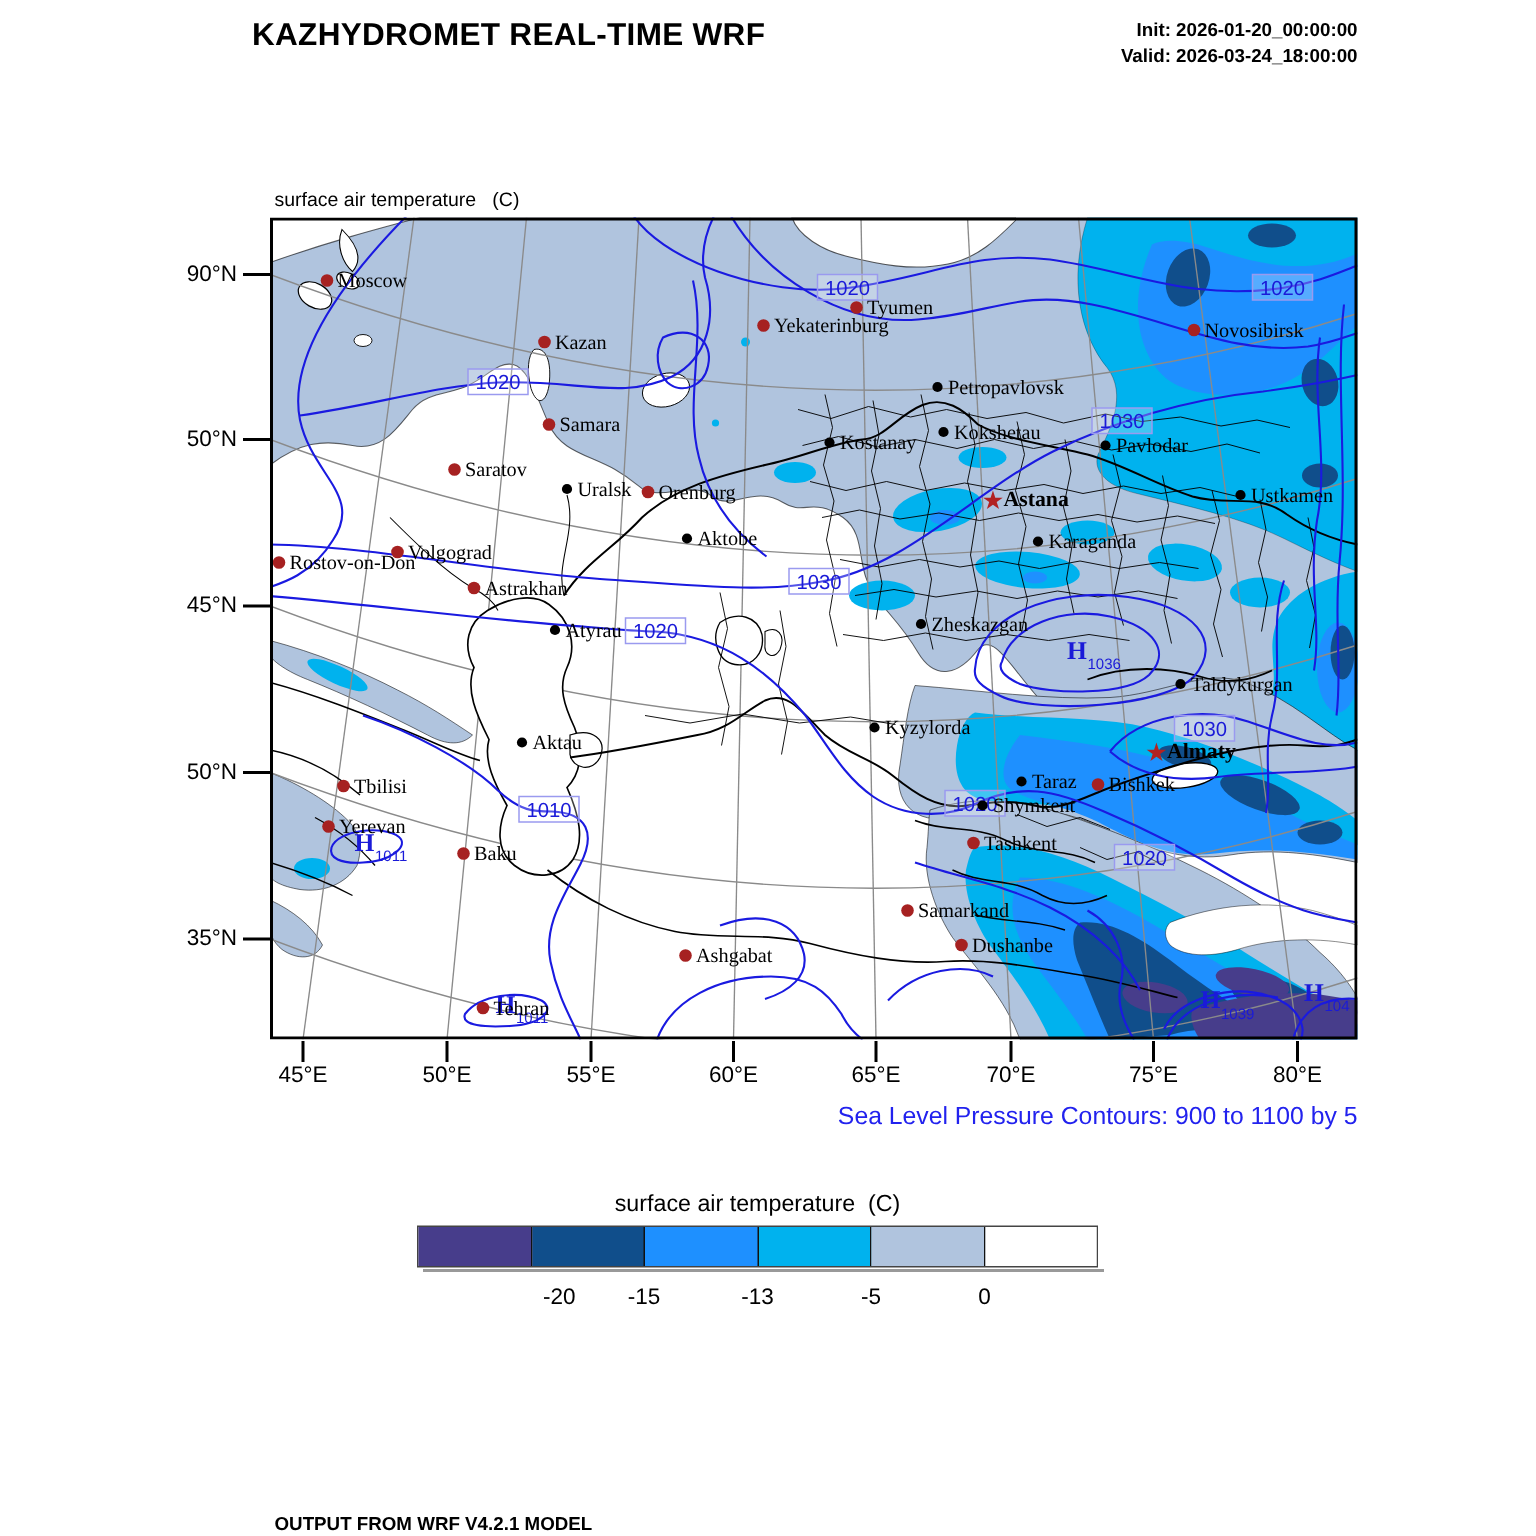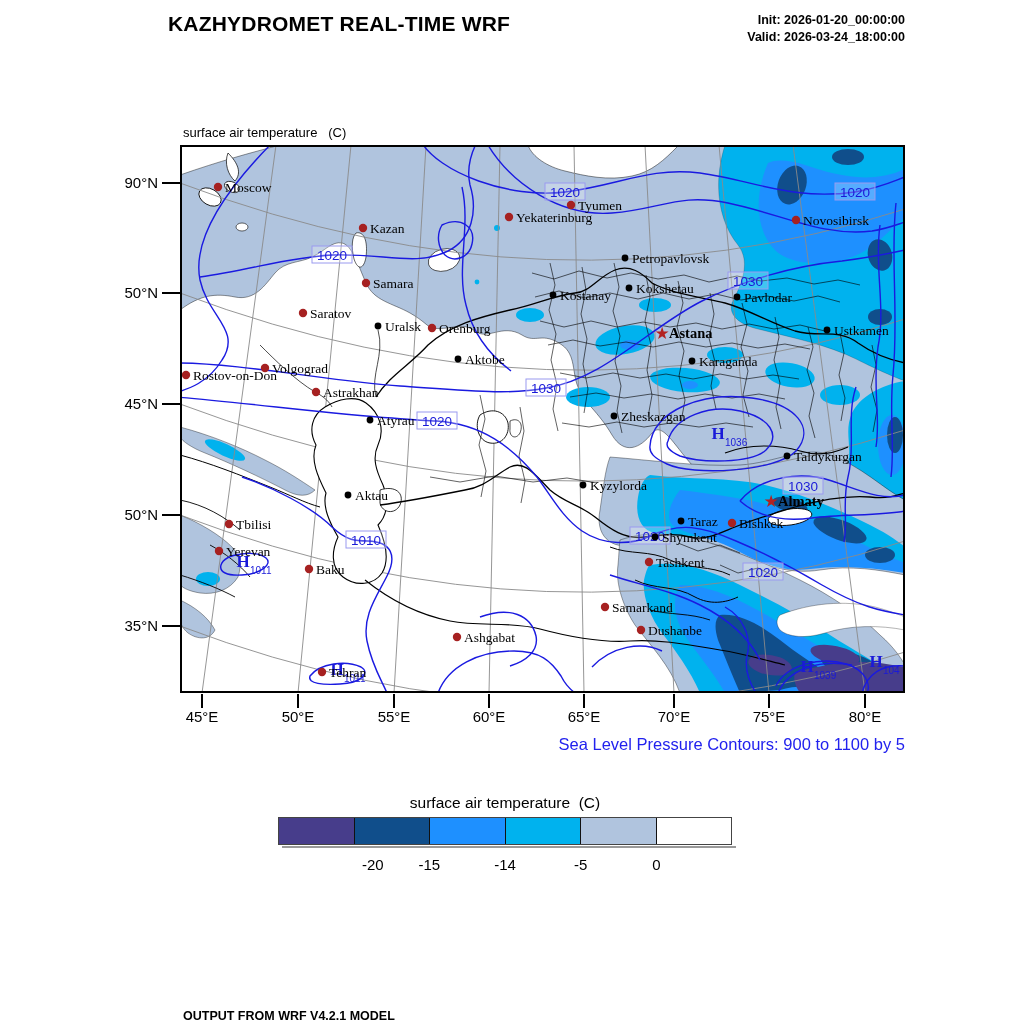--- a/index.html
+++ b/index.html
@@ -495,21 +495,21 @@
       <div class="seg" style="background: rgb(16, 78, 139);"></div>
       <div class="seg" style="background: rgb(30, 144, 255);"></div>
       <div class="seg" style="background: rgb(0, 178, 238);"></div>
       <div class="seg" style="background: rgb(176, 196, 222);"></div>
       <div class="seg" style="background: rgb(255, 255, 255);"></div>
     </div>
   <div class="abs" id="cbar-shadow"></div>
   <div id="cbar-ticks">
       <div class="cbar-tick" style="position: absolute; left: 323.667px; width: 60px; top: 856px; text-align: right; font-size: 15px;">-20</div>
       <div class="cbar-tick" style="position: absolute; left: 399.333px; width: 60px; top: 856px; text-align: center; font-size: 15px;">-15</div>
-      <div class="cbar-tick" style="position: absolute; left: 475px; width: 60px; top: 856px; text-align: center; font-size: 15px;">-14</div>
+      <div class="cbar-tick" style="position: absolute; left: 475px; width: 60px; top: 856px; text-align: center; font-size: 15px;">-13</div>
       <div class="cbar-tick" style="position: absolute; left: 550.667px; width: 60px; top: 856px; text-align: center; font-size: 15px;">-5</div>
       <div class="cbar-tick" style="position: absolute; left: 626.333px; width: 60px; top: 856px; text-align: center; font-size: 15px;">0</div>
     </div>
 
   <div class="abs" id="footer">
     <div>OUTPUT FROM WRF V4.2.1 MODEL</div>
     
   </div>
 </div>
 

